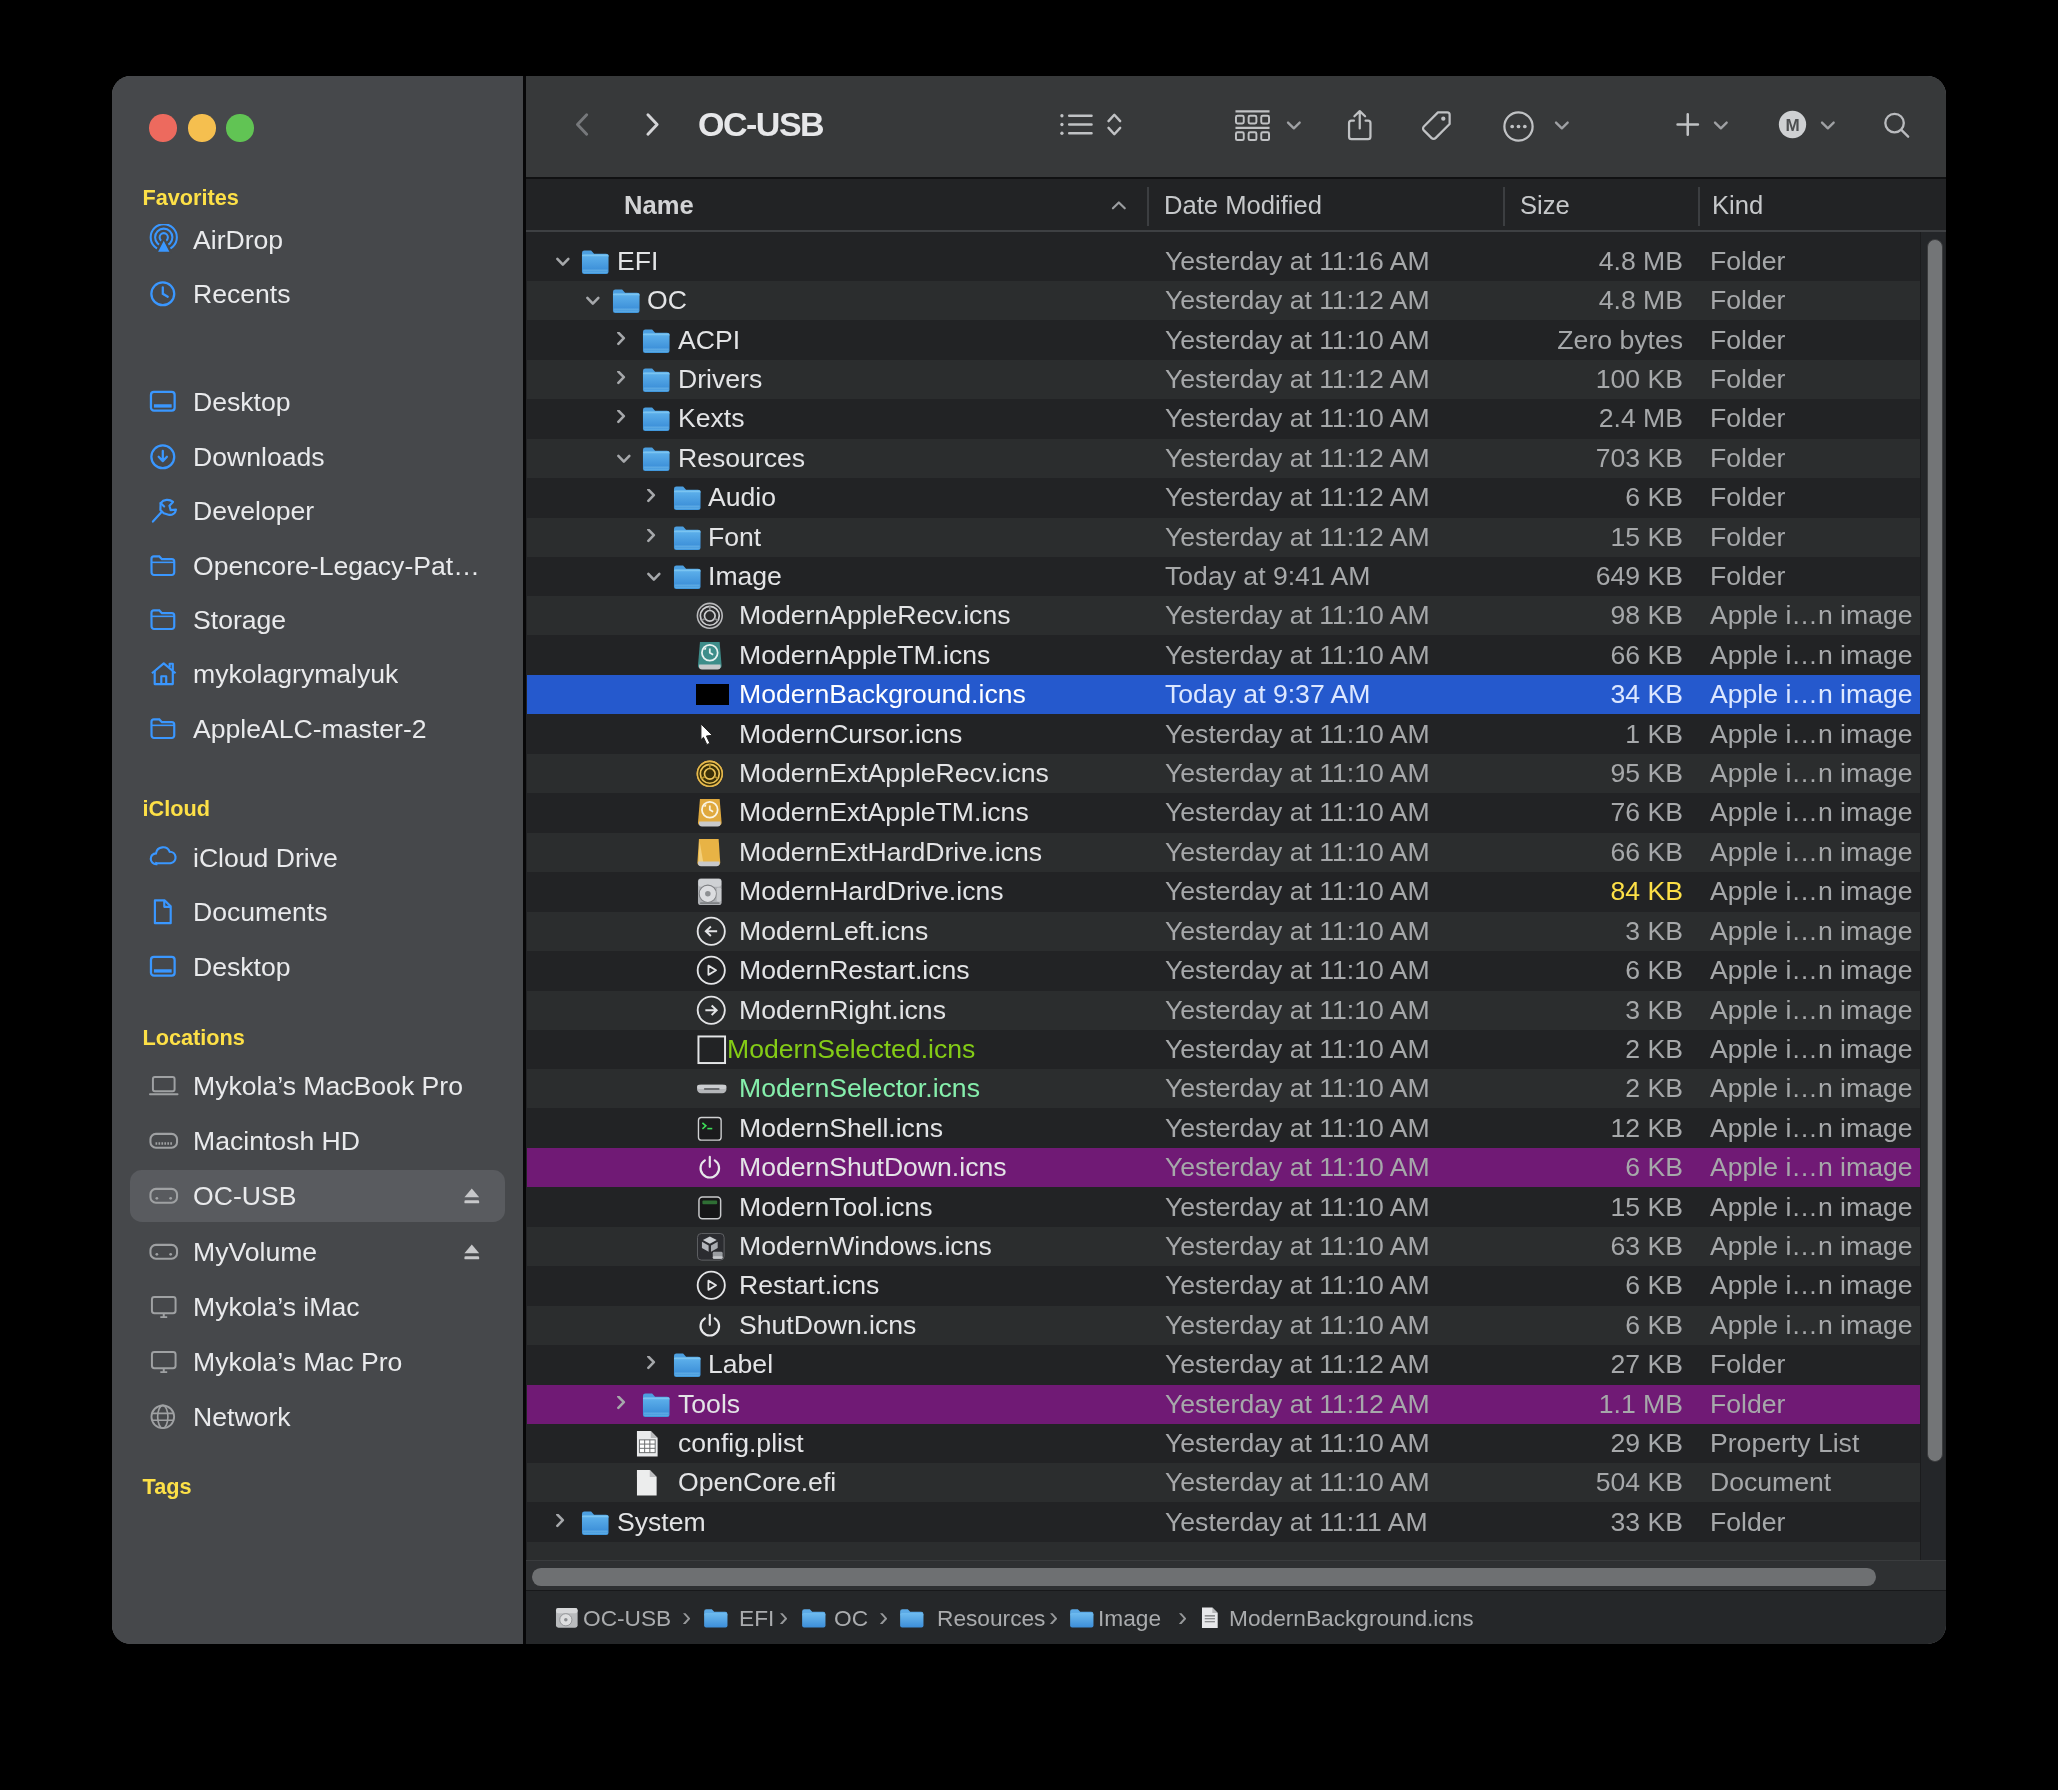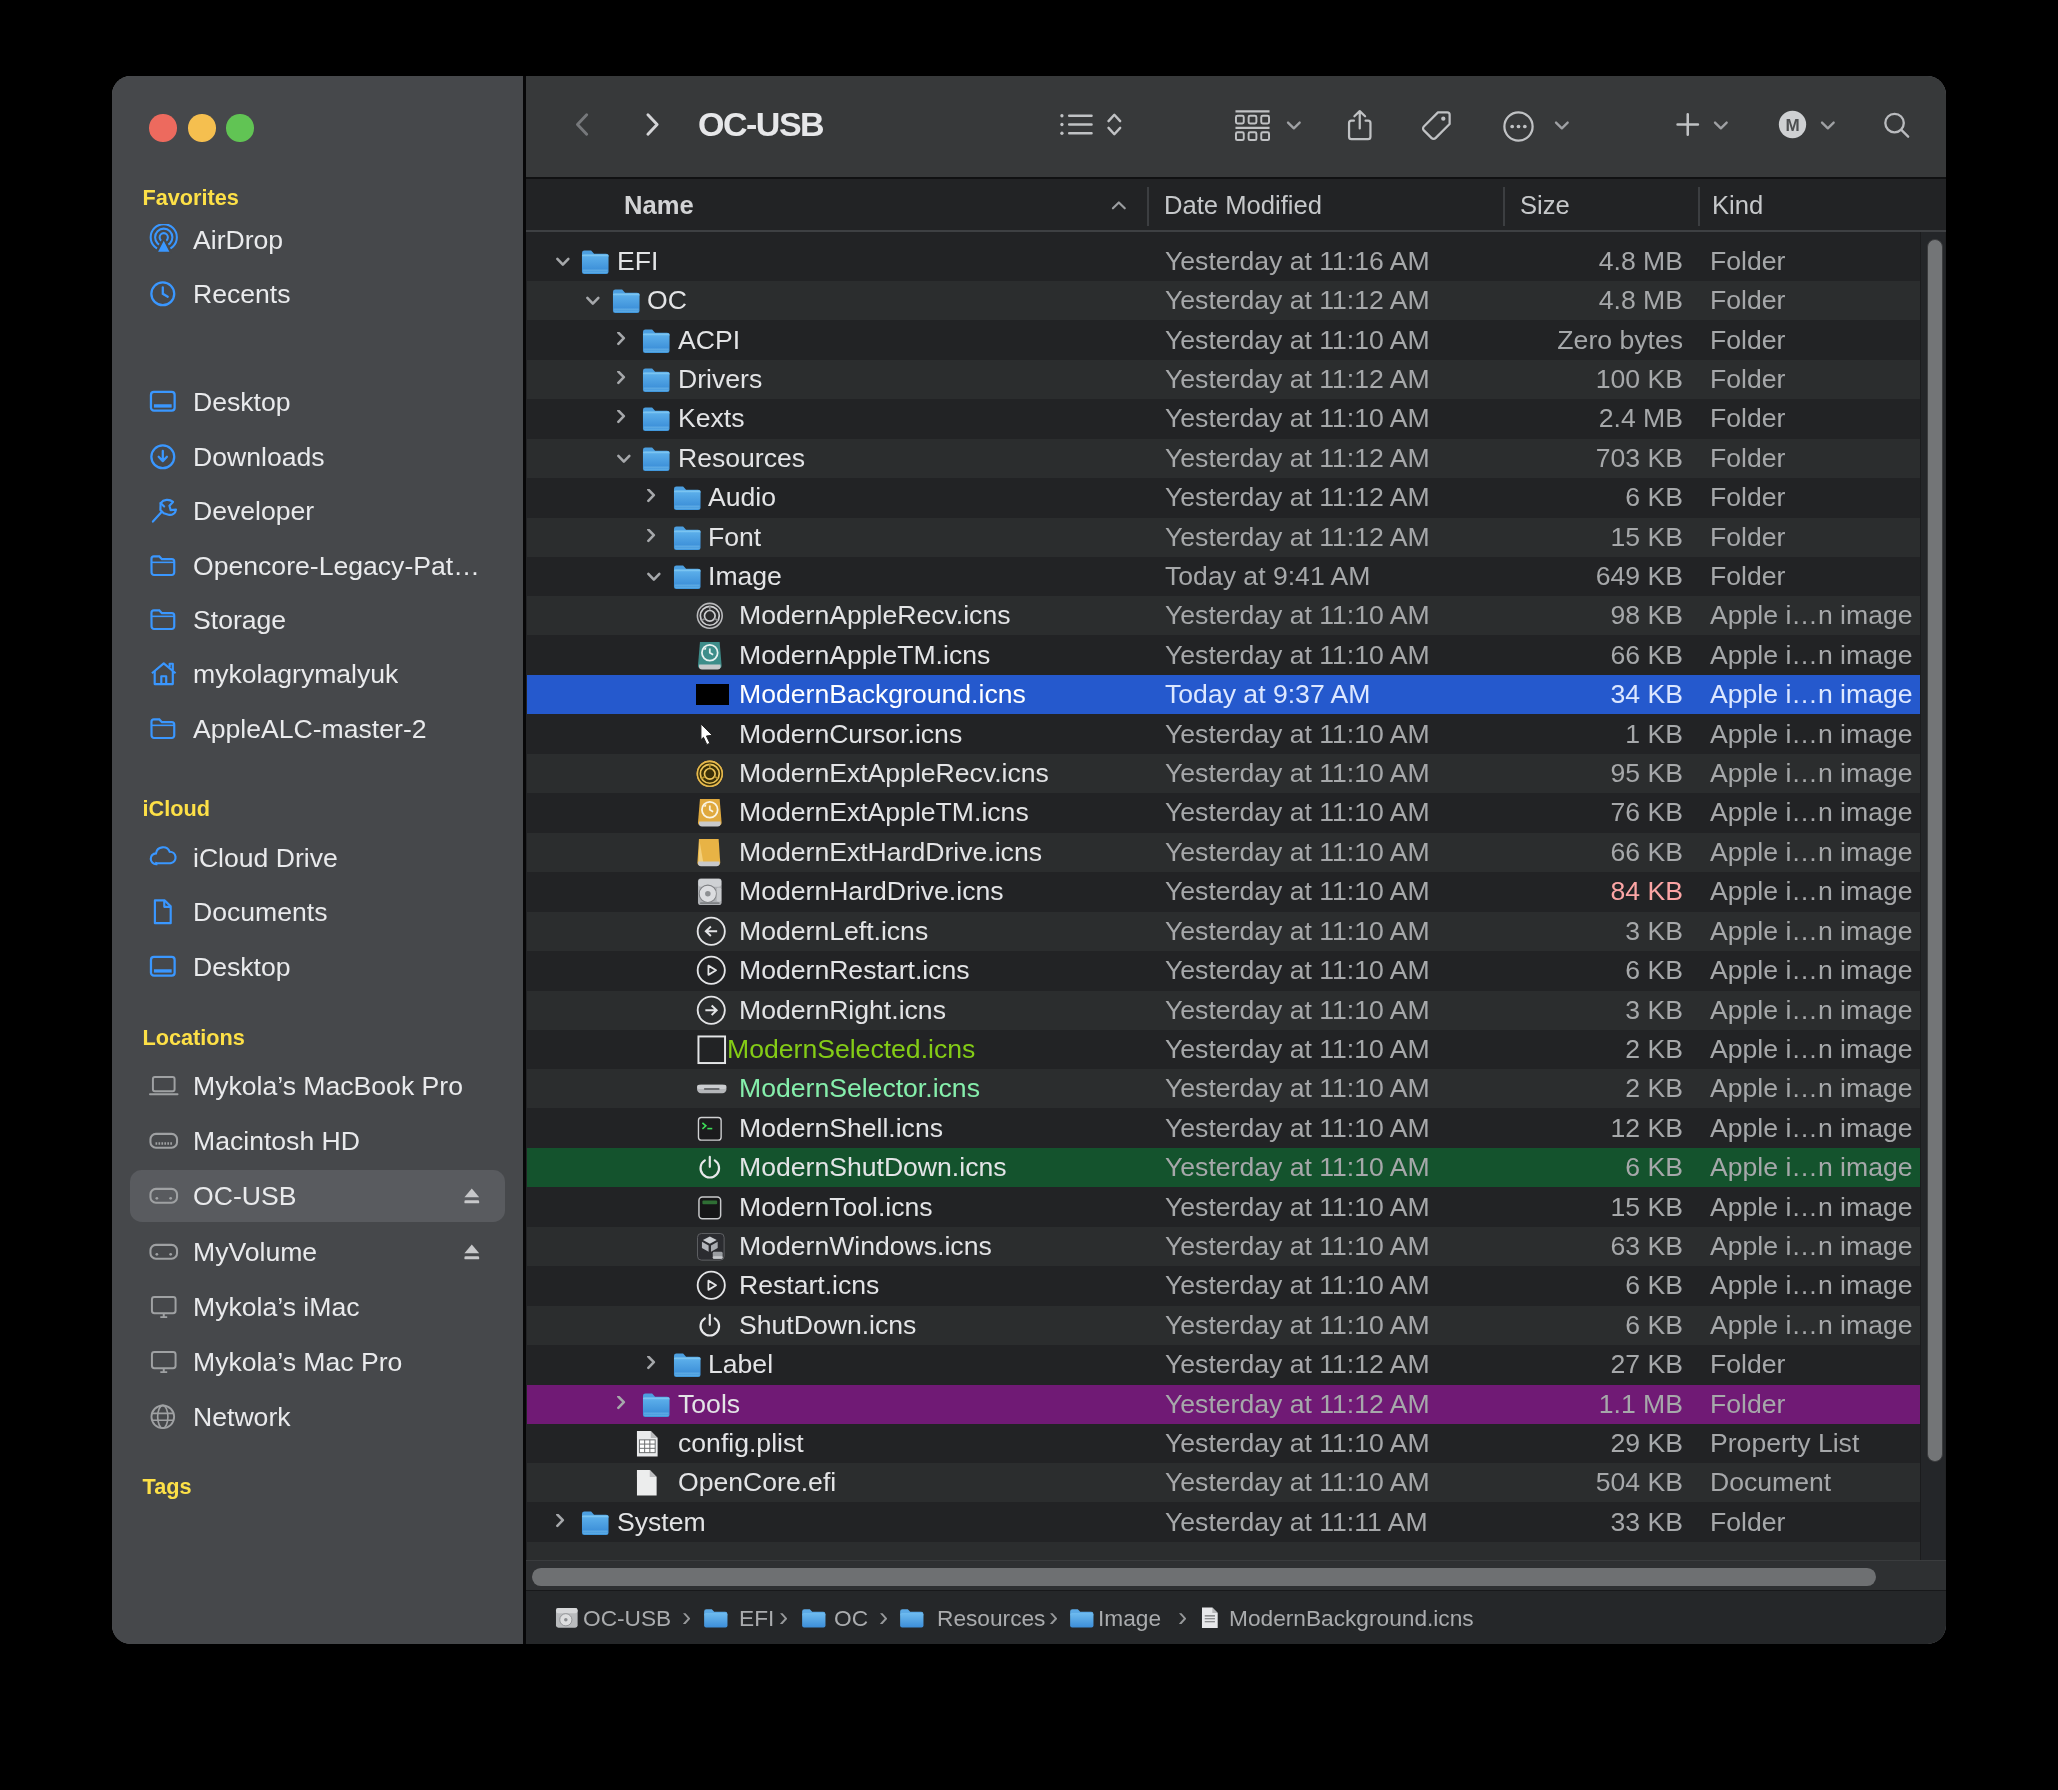--- a/index.html
+++ b/index.html
@@ -669,21 +669,21 @@
 <rect x="2" y="1.5" width="24" height="27" rx="3" fill="#aeb0b4"></rect>
 <rect x="2.5" y="2" width="23" height="8" rx="2.5" fill="#cfd1d4"></rect>
 <circle cx="12" cy="17" r="8.8" fill="#dcdde0" stroke="#808285" stroke-width="1.1"></circle>
 <circle cx="12" cy="17" r="2.8" fill="#8e9093"></circle>
 <rect x="21" y="11" width="4.5" height="14" rx="1.5" fill="#c9cbce"></rect>
 <rect x="4" y="25.5" width="20" height="2" rx="1" fill="#7e8083"></rect>
 </svg>
           </div>
           <div class="nm" style="left:212px;color:#e3e4e6;">ModernHardDrive.icns</div>
           <div class="dt" style="color:#a6a8aa;">Yesterday at 11:10 AM</div>
-          <div class="sz" style="color:#fca5a5;margin-left:22px;">84 KB</div>
+          <div class="sz" style="color:#fde047;margin-left:22px;">84 KB</div>
           <div class="kd" style="color:#a6a8aa;">Apple i…n image</div>
         </div>
 <div class="row" style="top:680px;background:#2b2d2e;">
           <div class="cc" style="left:169px;">
             <svg width="30.5" height="30.5" viewBox="0 0 31 31">
 <circle cx="15.5" cy="15.5" r="13.8" fill="none" stroke="#e3e4e6" stroke-width="1.9"></circle>
               <path d="M21.5 15.5 h-11 m4.6-4.8 L10 15.5 l5.1 4.8" fill="none" stroke="#e3e4e6" stroke-width="2"></path>
             </svg>
           </div>
           <div class="nm" style="left:212px;color:#e3e4e6;">ModernLeft.icns</div>
@@ -745,21 +745,21 @@
 <rect x="2.5" y="2.5" width="23" height="23" rx="3" fill="#1b1b1d" stroke="#cfd0d2" stroke-width="1.4"></rect>
 <path d="M6.5 8 l3.5 3 -3.5 3" fill="none" stroke="#3ddc57" stroke-width="1.6"></path>
 <rect x="11.5" y="13" width="5" height="1.6" fill="#3ddc57"></rect>
             </svg>
           </div>
           <div class="nm" style="left:212px;color:#e3e4e6;">ModernShell.icns</div>
           <div class="dt" style="color:#a6a8aa;">Yesterday at 11:10 AM</div>
           <div class="sz" style="color:#a6a8aa;">12 KB</div>
           <div class="kd" style="color:#a6a8aa;">Apple i…n image</div>
         </div>
-<div class="row" style="top:916px;background:#14532d;">
+<div class="row" style="top:916px;background:#701a75;">
           <div class="cc" style="left:169px;">
             <svg width="27.6" height="27.6" viewBox="0 0 28 28">
 <path d="M14 3 v10" stroke="#e7e8ea" stroke-width="2.2" stroke-linecap="round"></path>
 <path d="M9 6.5 a9.4 9.4 0 1 0 10 0" fill="none" stroke="#e7e8ea" stroke-width="2.2" stroke-linecap="round"></path>
 </svg>
           </div>
           <div class="nm" style="left:212px;color:#e3e4e6;">ModernShutDown.icns</div>
           <div class="dt" style="color:#a6a8aa;">Yesterday at 11:10 AM</div>
           <div class="sz" style="color:#a6a8aa;">6 KB</div>
           <div class="kd" style="color:#a6a8aa;">Apple i…n image</div>

